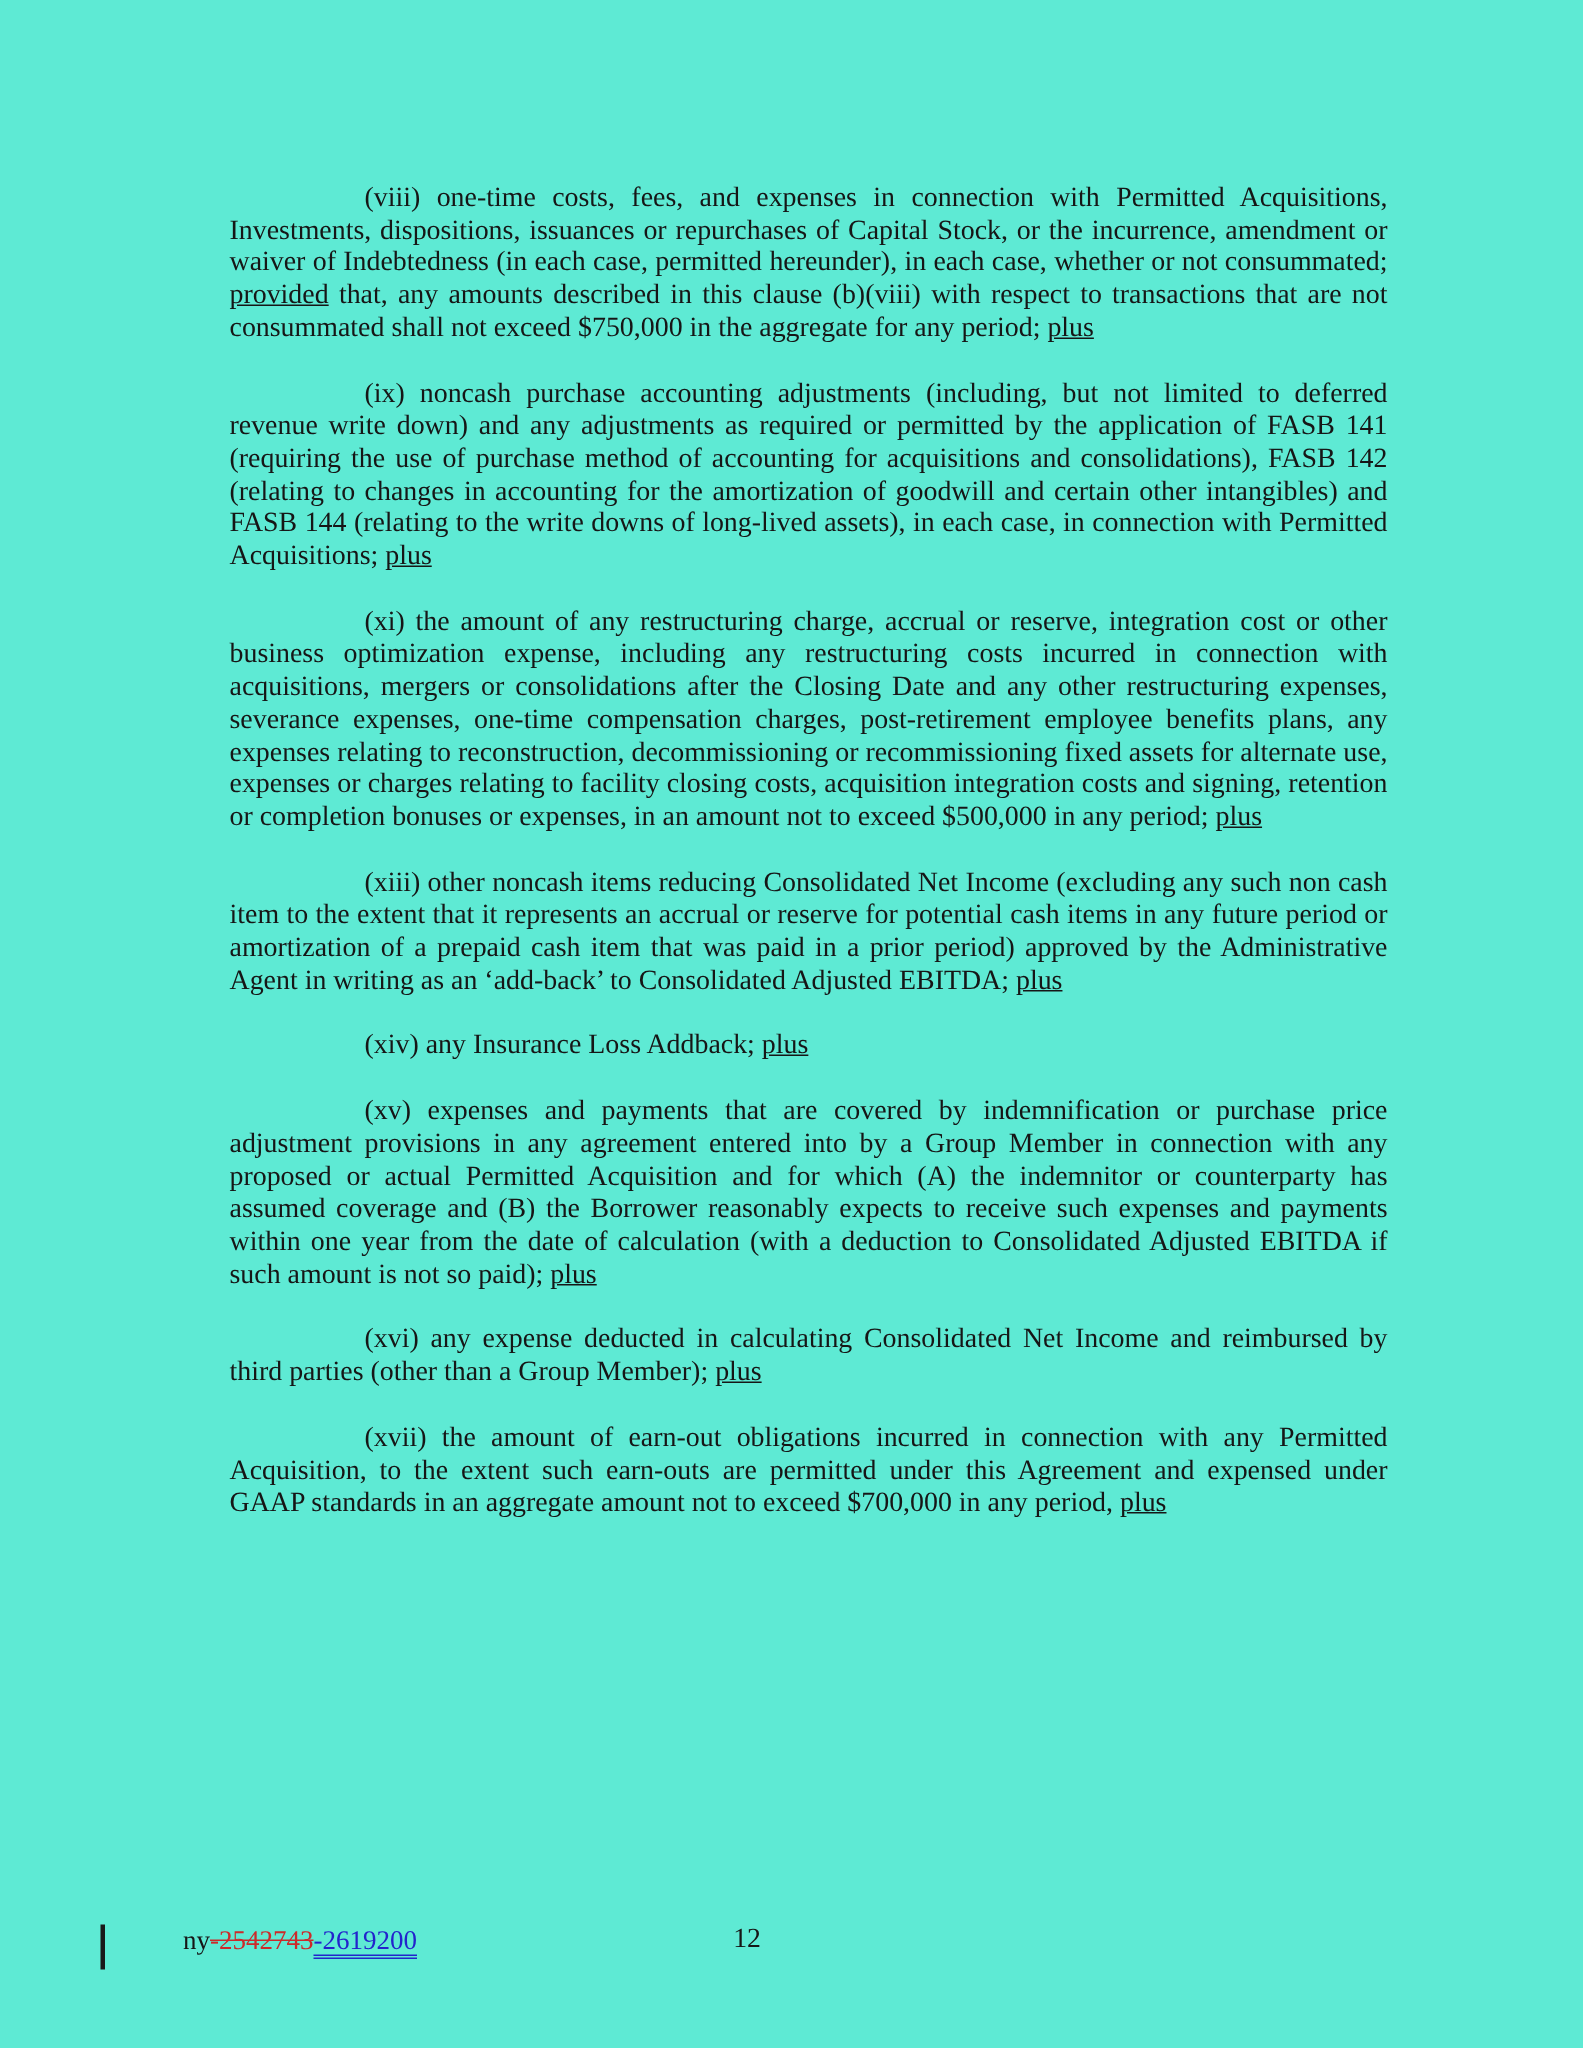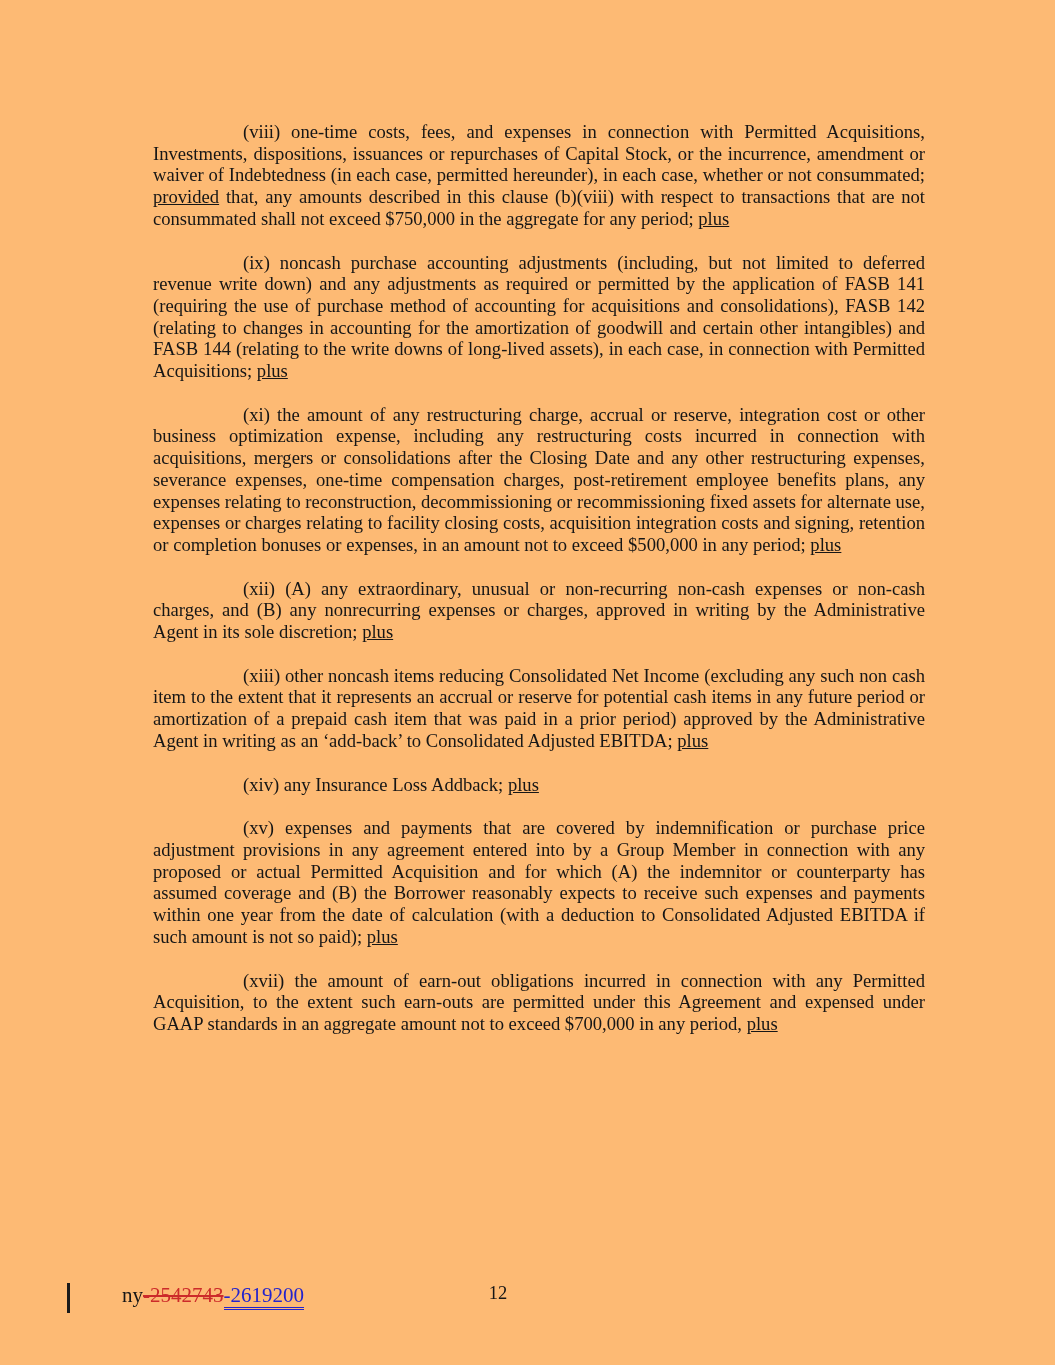--- a/index.html
+++ b/index.html
@@ -1,20 +1,20 @@
 <!DOCTYPE html>
 <html><head>
 <meta charset="utf-8">
 <style>
   html, body { margin: 0; padding: 0; background: #ffffff; }
   .page {
     position: relative;
     width: 1055px;
     height: 1365px;
-    background: #fdba74;
+    background: #5eead4;
     font-family: "Liberation Serif", serif;
     color: #161616;
     overflow: hidden;
   }
   .content {
     position: absolute;
     left: 153px;
     top: 121px;
     width: 772px;
   }
@@ -31,21 +31,21 @@
     left: 67px;
     top: 1283px;
     width: 3px;
     height: 30px;
     background: #1a1a1a;
   }
   .footer-docnum {
     position: absolute;
     left: 122px;
     top: 1283px;
-    font-size: 21px;
+    font-size: 18px;
     white-space: nowrap;
   }
   .del { color: #cc2a2a; text-decoration: line-through; }
   .ins { color: #2323cc; border-bottom: 3px double #2323cc; padding-bottom: 0px; }
   .page-num {
     position: absolute;
     left: 0;
     top: 1283px;
     width: 996px;
     text-align: center;
@@ -58,28 +58,28 @@
 <div class="page">
 
   <div class="content">
     <p class="clause"><span>(viii) one-time costs, fees, and expenses in connection with Permitted Acquisitions, Investments, dispositions, issuances or repurchases of Capital Stock, or the incurrence, amendment or waiver of Indebtedness (in each case, permitted hereunder), in each case, whether or not consummated; </span><span class="u">provided</span><span> that, any amounts described in this clause (b)(viii) with respect to transactions that are not consummated shall not exceed $750,000 in the aggregate for any period; </span><span class="u">plus</span></p>
 
     <p class="clause"><span>(ix) noncash purchase accounting adjustments (including, but not limited to deferred revenue write down) and any adjustments as required or permitted by the application of FASB 141 (requiring the use of purchase method of accounting for acquisitions and consolidations), FASB 142 (relating to changes in accounting for the amortization of goodwill and certain other intangibles) and FASB 144 (relating to the write downs of long-lived assets), in each case, in connection with Permitted Acquisitions; </span><span class="u">plus</span></p>
 
 
     <p class="clause"><span>(xi) the amount of any restructuring charge, accrual or reserve, integration cost or other business optimization expense, including any restructuring costs incurred in connection with acquisitions, mergers or consolidations after the Closing Date and any other restructuring expenses, severance expenses, one-time compensation charges, post-retirement employee benefits plans, any expenses relating to reconstruction, decommissioning or recommissioning fixed assets for alternate use, expenses or charges relating to facility closing costs, acquisition integration costs and signing, retention or completion bonuses or expenses, in an amount not to exceed $500,000 in any period; </span><span class="u">plus</span></p>
 
-    <p class="clause"><span>(xii) (A) any extraordinary, unusual or non-recurring non-cash expenses or non-cash charges, and (B) any nonrecurring expenses or charges, approved in writing by the Administrative Agent in its sole discretion; </span><span class="u">plus</span></p>
 
     <p class="clause"><span>(xiii) other noncash items reducing Consolidated Net Income (excluding any such non cash item to the extent that it represents an accrual or reserve for potential cash items in any future period or amortization of a prepaid cash item that was paid in a prior period) approved by the Administrative Agent in writing as an ‘add-back’ to Consolidated Adjusted EBITDA; </span><span class="u">plus</span></p>
 
     <p class="clause"><span>(xiv) any Insurance Loss Addback; </span><span class="u">plus</span></p>
 
     <p class="clause"><span>(xv) expenses and payments that are covered by indemnification or purchase price adjustment provisions in any agreement entered into by a Group Member in connection with any proposed or actual Permitted Acquisition and for which (A) the indemnitor or counterparty has assumed coverage and (B) the Borrower reasonably expects to receive such expenses and payments within one year from the date of calculation (with a deduction to Consolidated Adjusted EBITDA if such amount is not so paid); </span><span class="u">plus</span></p>
 
+    <p class="clause"><span>(xvi) any expense deducted in calculating Consolidated Net Income and reimbursed by third parties (other than a Group Member); </span><span class="u">plus</span></p>
 
     <p class="clause"><span>(xvii) the amount of earn-out obligations incurred in connection with any Permitted Acquisition, to the extent such earn-outs are permitted under this Agreement and expensed under GAAP standards in an aggregate amount not to exceed $700,000 in any period, </span><span class="u">plus</span></p>
   </div>
 
   <div class="change-bar"></div>
 
   <div class="footer-docnum"><span>ny</span><span class="del">-2542743</span><span class="ins">-2619200</span></div>
 
   <div class="page-num">12</div>
 

